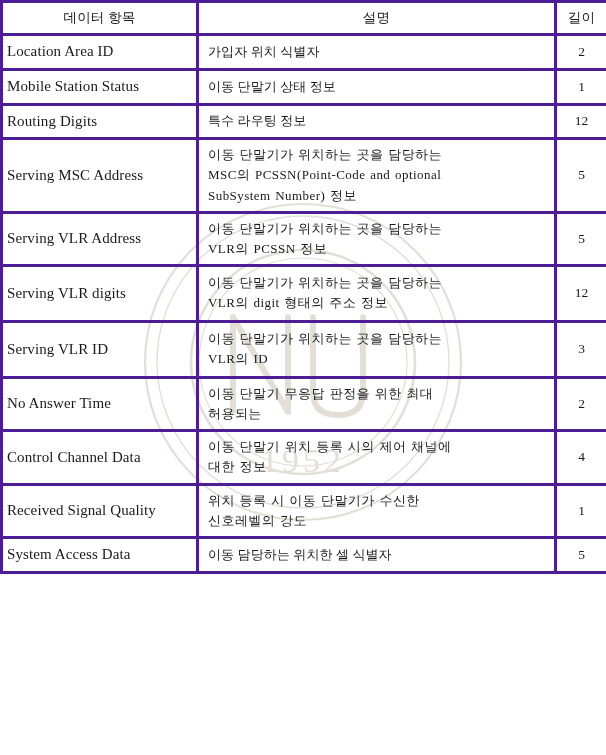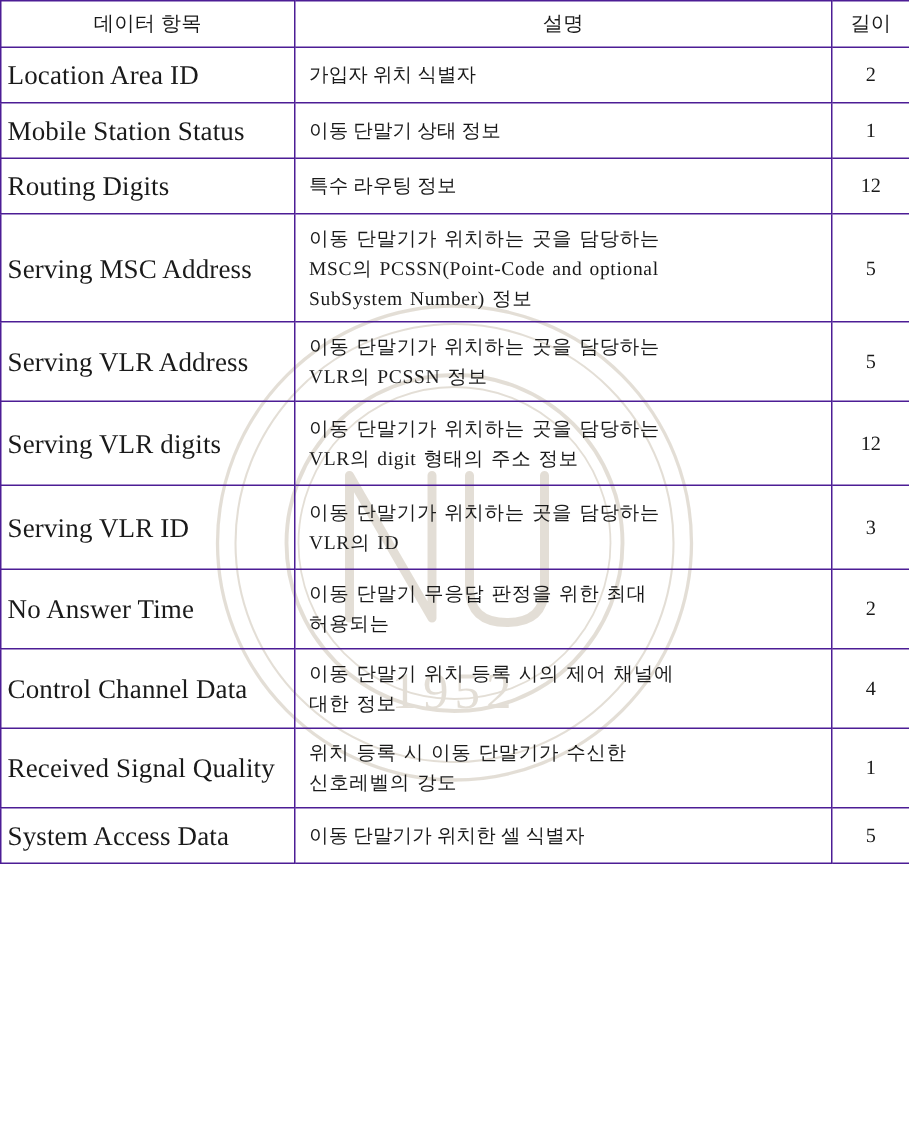--- a/index.html
+++ b/index.html
@@ -33,41 +33,41 @@
 
   .doc-table {
     position: relative;
     z-index: 1;
     border-collapse: collapse;
     width: 606px;
     table-layout: fixed;
     background: transparent;
   }
   .doc-table td, .doc-table th {
-    border: 1px solid #4c1d95;
+    border: 3px solid #4c1d95;
     padding: 0;
     vertical-align: middle;
     background: transparent;
   }
 
   col.c-term  { width: 196px; }
   col.c-desc  { width: 358px; }
   col.c-len   { width: 52px; }
 
   thead th {
     text-align: center;
     font-weight: normal;
     font-size: 13.5px;
     height: 30px;
     letter-spacing: 0.2px;
   }
 
   td.term {
     padding: 5px 7px 5px 4px;
-    font-size: 18px;
+    font-size: 15px;
     line-height: 1.45;
     letter-spacing: 0.1px;
   }
   td.desc {
     padding: 5px 8px 5px 9px;
     font-size: 13px;
     line-height: 1.55;
     letter-spacing: 0.1px;
   }
   td.len {
@@ -182,18 +182,18 @@
         <td class="term">Received Signal Quality</td>
         <td class="desc">
           <span class="desc-line spread">위치 등록 시 이동 단말기가 수신한</span>
           <span class="desc-line spread">신호레벨의 강도</span>
         </td>
         <td class="len">1</td>
       </tr>
       <tr style="height: 32px;">
         <td class="term">System Access Data</td>
         <td class="desc">
-          <span class="desc-line">이동 단말기가 위치한 셀 식별자</span>
+          <span class="desc-line">이동 담당하는 위치한 셀 식별자</span>
         </td>
         <td class="len">5</td>
       </tr>
     </tbody>
 </table>
 
 </body></html>

